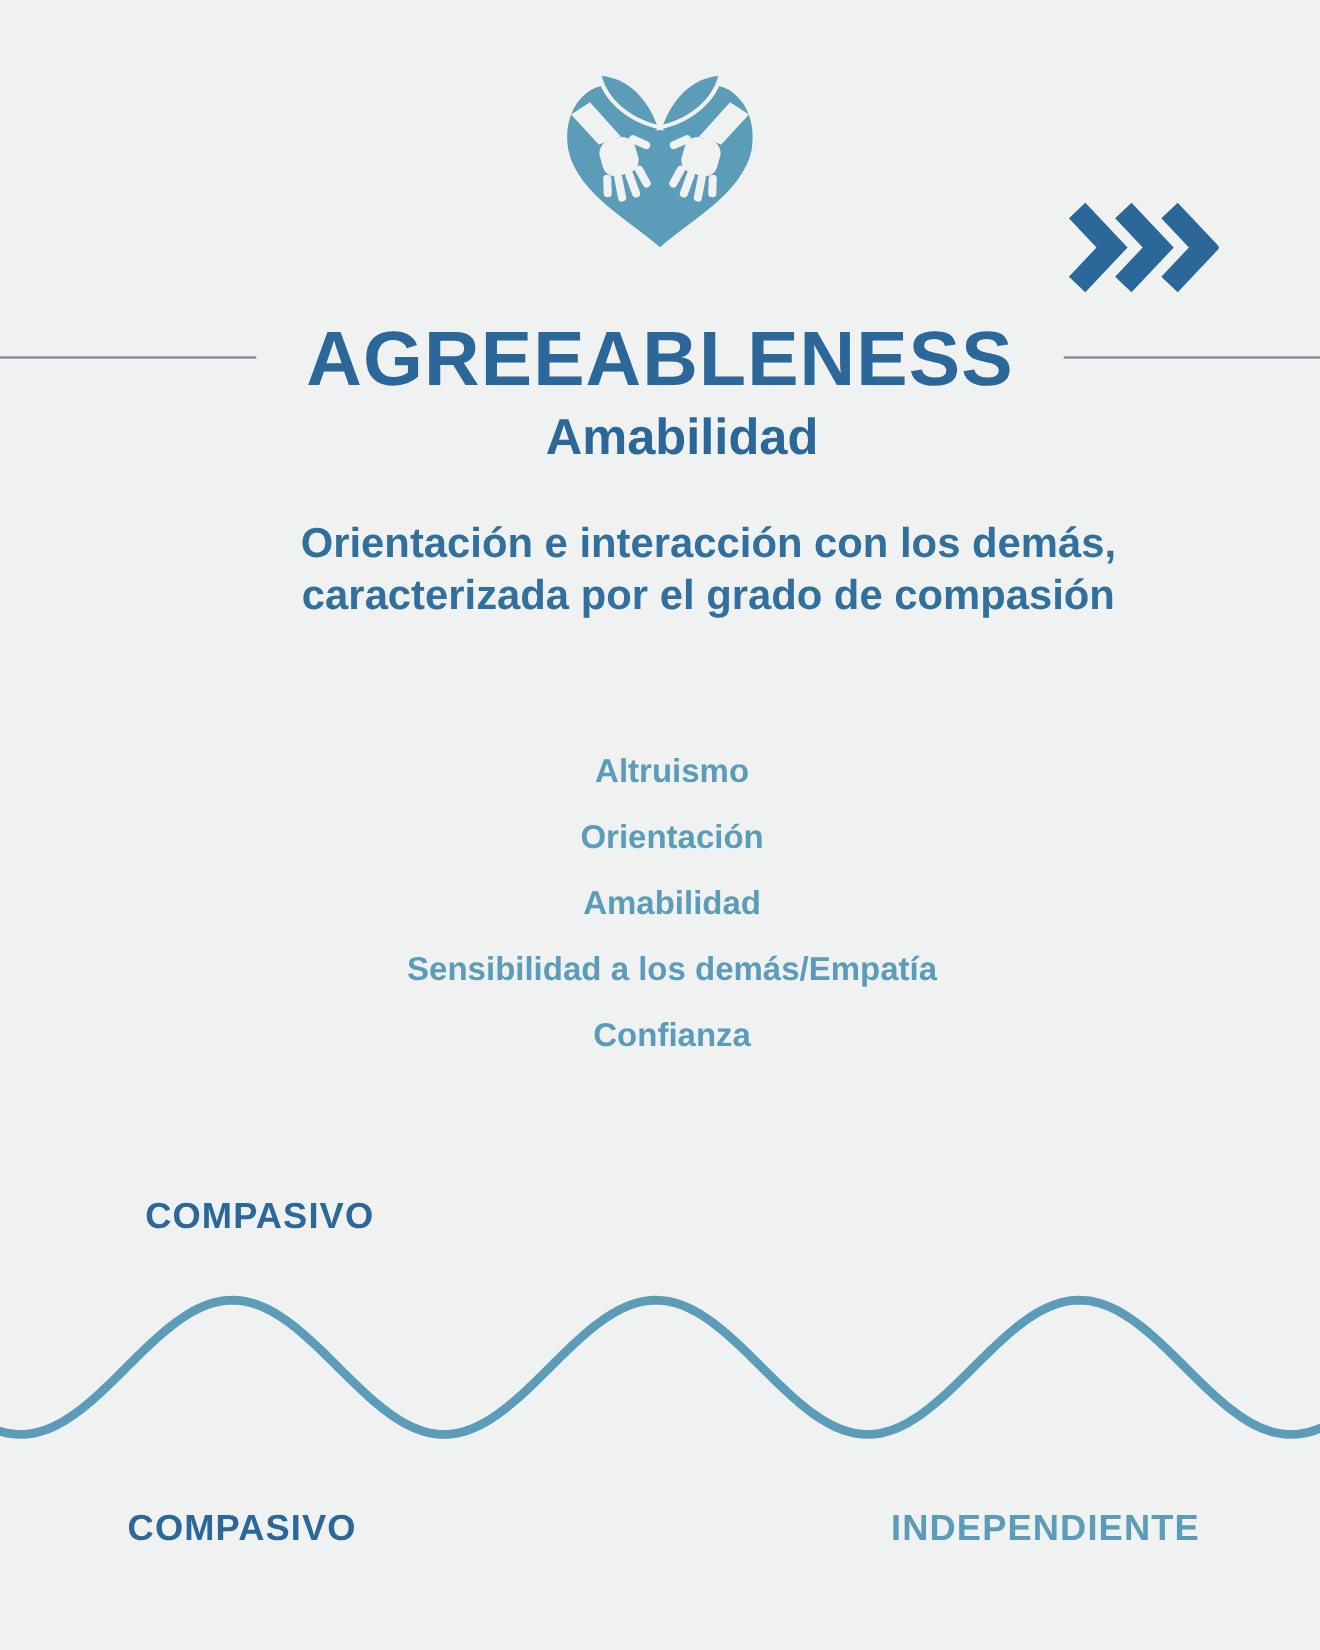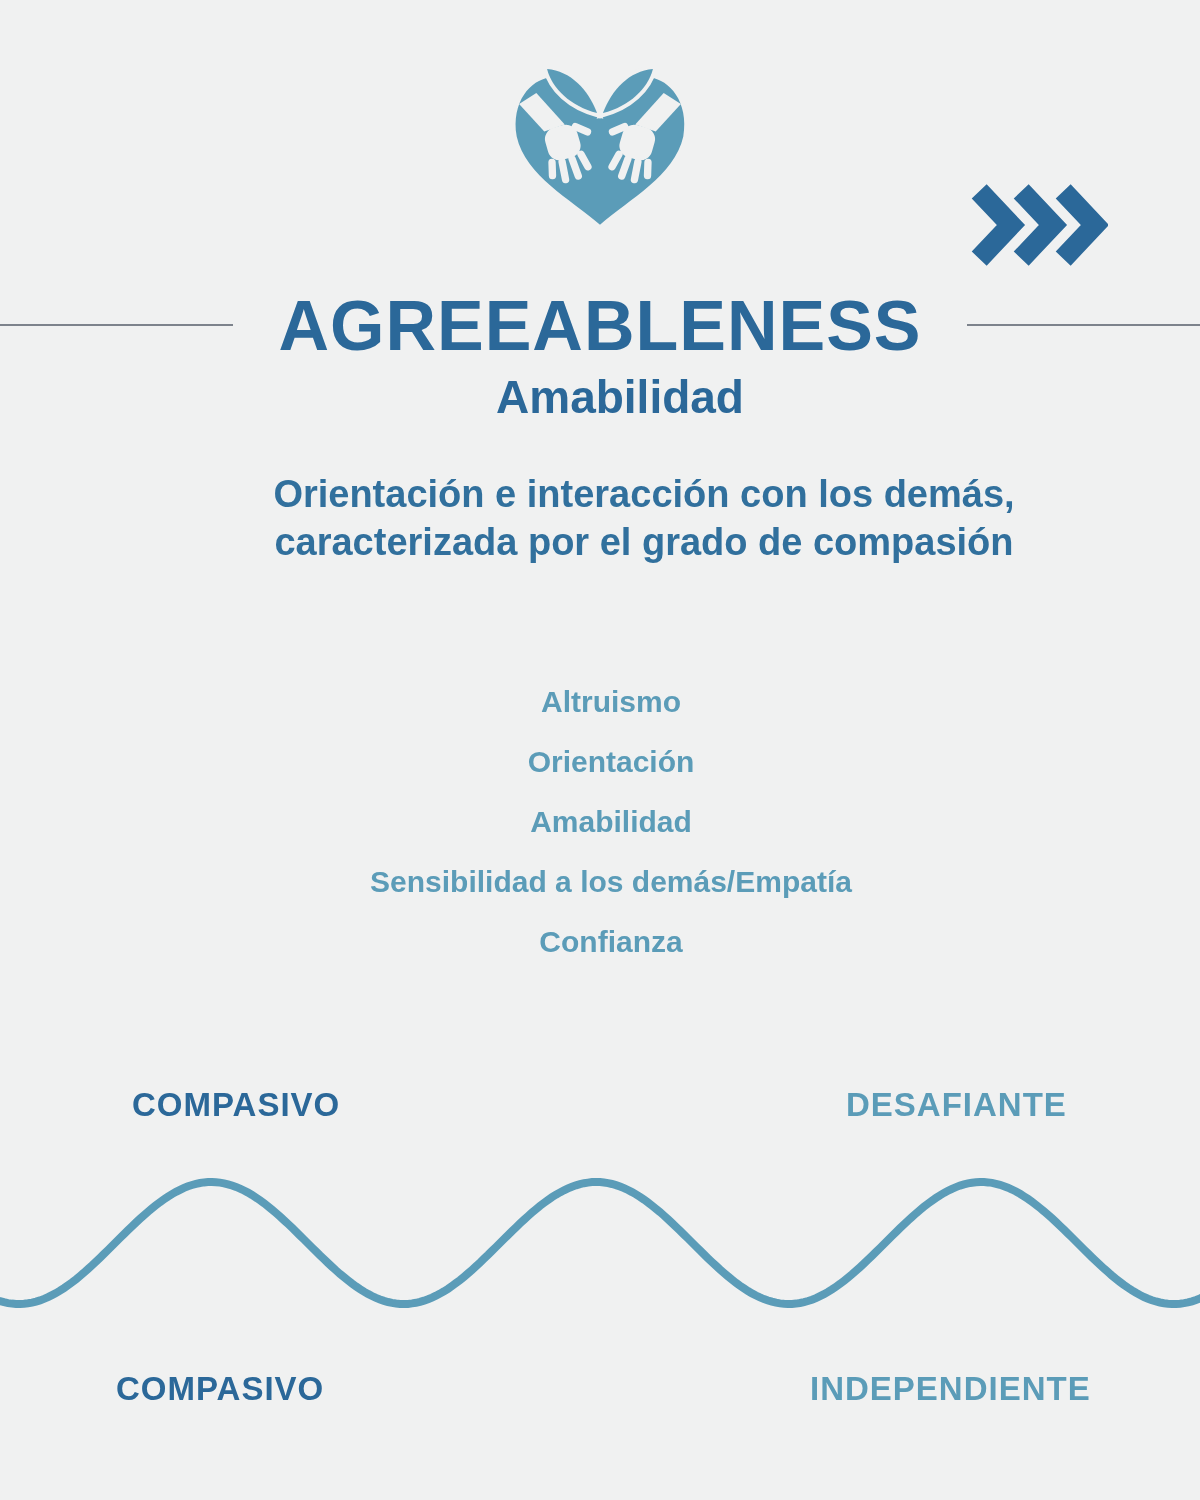--- a/index.html
+++ b/index.html
@@ -130,21 +130,20 @@
 
   <div class="abs traits">
     <div class="trait-item">Altruismo</div>
     <div class="trait-item">Orientación</div>
     <div class="trait-item">Amabilidad</div>
     <div class="trait-item">Sensibilidad a los demás/Empatía</div>
     <div class="trait-item">Confianza</div>
   </div>
 
   <div class="abs pole-label dark pole-top-left">COMPASIVO</div>
-  <div class="abs pole-label light pole-top-right">DESAFIANTE</div>
   <div class="abs pole-label dark pole-bottom-left">COMPASIVO</div>
   <div class="abs pole-label light pole-bottom-right">INDEPENDIENTE</div>
 
   <svg class="abs wave-svg" viewBox="0 0 1200 1500" aria-hidden="true">
     <path id="wave-path" fill="none" stroke-linecap="round" d="M-4.0,1299.8 L0.0,1301.2 L4.0,1302.2 L8.0,1303.1 L12.0,1303.6 L16.0,1303.9 L20.0,1304.0 L24.0,1303.8 L28.0,1303.3 L32.0,1302.6 L36.0,1301.6 L40.0,1300.4 L44.0,1298.9 L48.0,1297.2 L52.0,1295.2 L56.0,1293.1 L60.0,1290.7 L64.0,1288.1 L68.0,1285.3 L72.0,1282.4 L76.0,1279.3 L80.0,1276.0 L84.0,1272.6 L88.0,1269.0 L92.0,1265.4 L96.0,1261.6 L100.0,1257.8 L104.0,1253.9 L108.0,1250.0 L112.0,1246.0 L116.0,1242.0 L120.0,1238.0 L124.0,1234.1 L128.0,1230.2 L132.0,1226.3 L136.0,1222.5 L140.0,1218.8 L144.0,1215.2 L148.0,1211.7 L152.0,1208.4 L156.0,1205.2 L160.0,1202.1 L164.0,1199.3 L168.0,1196.6 L172.0,1194.1 L176.0,1191.8 L180.0,1189.8 L184.0,1187.9 L188.0,1186.3 L192.0,1185.0 L196.0,1183.9 L200.0,1183.0 L204.0,1182.4 L208.0,1182.1 L212.0,1182.0 L216.0,1182.2 L220.0,1182.6 L224.0,1183.3 L228.0,1184.3 L232.0,1185.5 L236.0,1186.9 L240.0,1188.6 L244.0,1190.5 L248.0,1192.6 L252.0,1195.0 L256.0,1197.6 L260.0,1200.3 L264.0,1203.2 L268.0,1206.3 L272.0,1209.6 L276.0,1213.0 L280.0,1216.5 L284.0,1220.2 L288.0,1223.9 L292.0,1227.7 L296.0,1231.6 L300.0,1235.6 L304.0,1239.5 L308.0,1243.5 L312.0,1247.5 L316.0,1251.4 L320.0,1255.4 L324.0,1259.2 L328.0,1263.0 L332.0,1266.7 L336.0,1270.4 L340.0,1273.9 L344.0,1277.2 L348.0,1280.4 L352.0,1283.5 L356.0,1286.4 L360.0,1289.1 L364.0,1291.6 L368.0,1293.9 L372.0,1296.0 L376.0,1297.9 L380.0,1299.5 L384.0,1300.9 L388.0,1302.0 L392.0,1302.9 L396.0,1303.5 L400.0,1303.9 L404.0,1304.0 L408.0,1303.9 L412.0,1303.4 L416.0,1302.8 L420.0,1301.9 L424.0,1300.7 L428.0,1299.3 L432.0,1297.6 L436.0,1295.7 L440.0,1293.6 L444.0,1291.3 L448.0,1288.8 L452.0,1286.0 L456.0,1283.1 L460.0,1280.1 L464.0,1276.8 L468.0,1273.4 L472.0,1269.9 L476.0,1266.3 L480.0,1262.6 L484.0,1258.7 L488.0,1254.9 L492.0,1250.9 L496.0,1247.0 L500.0,1243.0 L504.0,1239.0 L508.0,1235.1 L512.0,1231.1 L516.0,1227.3 L520.0,1223.4 L524.0,1219.7 L528.0,1216.1 L532.0,1212.6 L536.0,1209.2 L540.0,1205.9 L544.0,1202.9 L548.0,1200.0 L552.0,1197.2 L556.0,1194.7 L560.0,1192.4 L564.0,1190.3 L568.0,1188.4 L572.0,1186.7 L576.0,1185.3 L580.0,1184.1 L584.0,1183.2 L588.0,1182.6 L592.0,1182.1 L596.0,1182.0 L600.0,1182.1 L604.0,1182.5 L608.0,1183.1 L612.0,1184.0 L616.0,1185.1 L620.0,1186.5 L624.0,1188.1 L628.0,1190.0 L632.0,1192.1 L636.0,1194.4 L640.0,1196.9 L644.0,1199.6 L648.0,1202.5 L652.0,1205.6 L656.0,1208.8 L660.0,1212.1 L664.0,1215.6 L668.0,1219.3 L672.0,1223.0 L676.0,1226.8 L680.0,1230.6 L684.0,1234.6 L688.0,1238.5 L692.0,1242.5 L696.0,1246.5 L700.0,1250.4 L704.0,1254.4 L708.0,1258.3 L712.0,1262.1 L716.0,1265.8 L720.0,1269.5 L724.0,1273.0 L728.0,1276.4 L732.0,1279.7 L736.0,1282.8 L740.0,1285.7 L744.0,1288.4 L748.0,1291.0 L752.0,1293.4 L756.0,1295.5 L760.0,1297.4 L764.0,1299.1 L768.0,1300.5 L772.0,1301.7 L776.0,1302.7 L780.0,1303.4 L784.0,1303.8 L788.0,1304.0 L792.0,1303.9 L796.0,1303.6 L800.0,1303.0 L804.0,1302.1 L808.0,1301.0 L812.0,1299.7 L816.0,1298.1 L820.0,1296.2 L824.0,1294.2 L828.0,1291.9 L832.0,1289.4 L836.0,1286.7 L840.0,1283.9 L844.0,1280.8 L848.0,1277.6 L852.0,1274.3 L856.0,1270.8 L860.0,1267.2 L864.0,1263.5 L868.0,1259.7 L872.0,1255.8 L876.0,1251.9 L880.0,1248.0 L884.0,1244.0 L888.0,1240.0 L892.0,1236.0 L896.0,1232.1 L900.0,1228.2 L904.0,1224.4 L908.0,1220.6 L912.0,1217.0 L916.0,1213.4 L920.0,1210.0 L924.0,1206.7 L928.0,1203.6 L932.0,1200.7 L936.0,1197.9 L940.0,1195.3 L944.0,1192.9 L948.0,1190.8 L952.0,1188.8 L956.0,1187.1 L960.0,1185.6 L964.0,1184.4 L968.0,1183.4 L972.0,1182.7 L976.0,1182.2 L980.0,1182.0 L984.0,1182.1 L988.0,1182.4 L992.0,1182.9 L996.0,1183.8 L1000.0,1184.8 L1004.0,1186.2 L1008.0,1187.7 L1012.0,1189.5 L1016.0,1191.5 L1020.0,1193.8 L1024.0,1196.3 L1028.0,1198.9 L1032.0,1201.8 L1036.0,1204.8 L1040.0,1208.0 L1044.0,1211.3 L1048.0,1214.8 L1052.0,1218.3 L1056.0,1222.0 L1060.0,1225.8 L1064.0,1229.7 L1068.0,1233.6 L1072.0,1237.5 L1076.0,1241.5 L1080.0,1245.5 L1084.0,1249.5 L1088.0,1253.4 L1092.0,1257.3 L1096.0,1261.1 L1100.0,1264.9 L1104.0,1268.6 L1108.0,1272.1 L1112.0,1275.6 L1116.0,1278.9 L1120.0,1282.0 L1124.0,1285.0 L1128.0,1287.8 L1132.0,1290.4 L1136.0,1292.8 L1140.0,1295.0 L1144.0,1297.0 L1148.0,1298.7 L1152.0,1300.2 L1156.0,1301.5 L1160.0,1302.5 L1164.0,1303.2 L1168.0,1303.7 L1172.0,1304.0 L1176.0,1304.0 L1180.0,1303.7 L1184.0,1303.1 L1188.0,1302.4 L1192.0,1301.3 L1196.0,1300.0 L1200.0,1298.5 L1204.0,1296.7 " stroke="#5b9cb8" stroke-width="8"></path>
   </svg>
 
 </div>
 
 </body></html>

